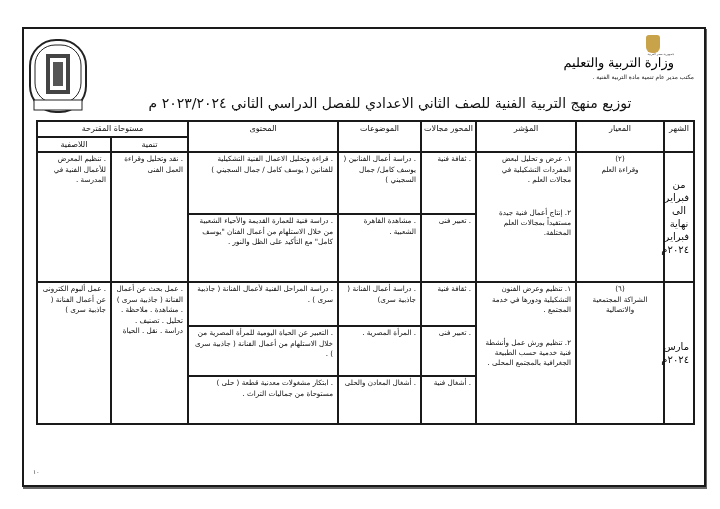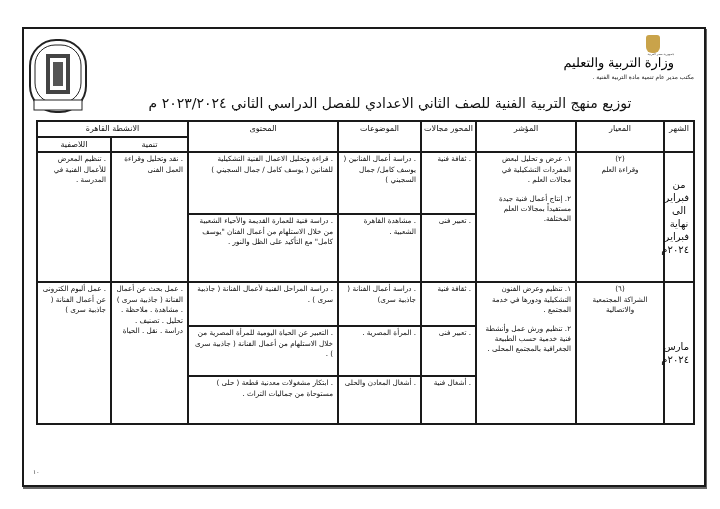--- a/index.html
+++ b/index.html
@@ -18,21 +18,21 @@
   .main-title { position:absolute; left:0; right:0; top:85px; text-align:center;
            font-size:14px; font-weight:normal; direction:rtl; padding-left:60px;margin-top:10px; }
   table.plan { position:absolute; left:36px; top:120px; width:657px; border-collapse:collapse;
            direction:rtl; table-layout:fixed; }
   table.plan th, table.plan td { border:2px solid #1a1a1a; font-size:7.2px; line-height:1.45;
            vertical-align:top; padding:1px 4px; text-align:right; }
   table.plan th { font-weight:normal; font-size:8px; text-align:center; height:10px; padding:1px 2px; }
   .c-month { width:26px; text-align:center !important; vertical-align:middle !important;
            font-weight:normal; font-size:10px !important; line-height:1.3 !important; }
   .c-std { text-align:center !important; }
-  .num-sub { display:block; margin-top:8px; }
+  .num-sub { display:block; margin-top:22px; }
   .page-num { position:absolute; left:33px; top:468px; font-size:6px; color:#333; }
   .logo-svg { width:100%; height:100%; }
 </style>
 </head>
 <body>
 
 <div class="page-frame"></div>
 
 <div class="header-left-logo">
   <svg class="logo-svg" viewBox="0 0 60 76">
@@ -66,21 +66,21 @@
       <col style="width:74px">
   </colgroup>
   <thead>
     <tr>
       <th rowspan="2">الشهر</th>
       <th rowspan="2">المعيار</th>
       <th rowspan="2">المؤشر</th>
       <th rowspan="2">المحور مجالات</th>
       <th rowspan="2">الموضوعات</th>
       <th rowspan="2">المحتوى</th>
-      <th colspan="2">الانشطة القاهرة</th>
+      <th colspan="2">مستوحاة المقترحة</th>
     </tr>
     <tr>
       <th>تنمية</th>
       <th>اللاصفية</th>
     </tr>
   </thead>
   <tbody>
 
     <tr style="height:62px">
       <td rowspan="2" class="c-month">من فبراير الى نهاية فبراير ٢٠٢٤م</td>

